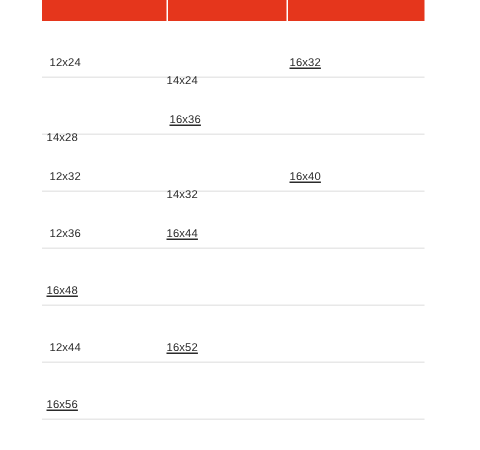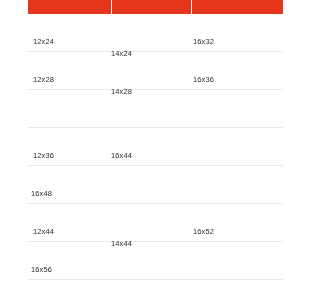--- a/index.html
+++ b/index.html
@@ -58,21 +58,21 @@
   .cell {
     font-size: 7.5px;
     color: #2b2b2b;
     padding-top: 17px;
     box-sizing: border-box;
     white-space: nowrap;
     letter-spacing: 0.1px;
   }
   .cell.col0 { width: 80px; padding-left: 5px; }
   .cell.col1 { width: 82px; padding-left: 3px; margin-top: 25px; }
-  .cell.col2 { width: 93px; padding-left: 3px; }
+  .cell.col2 { width: 93px; padding-left: 3px; text-decoration: underline; }
 </style>
 </head>
 <body>
 
 <div id="size-table-wrapper">
 
   <div class="table-header">
     <div class="header-cell col0"></div>
     <div class="header-cell col1"></div>
     <div class="header-cell col2"></div>
@@ -80,40 +80,41 @@
 
   <div class="table-body">
 
     <div class="table-row">
       <div class="cell col0">12x24</div>
       <div class="cell col1">14x24</div>
       <div class="cell col2">16x32</div>
     </div>
 
     <div class="table-row">
-      <div class="cell col0">12x28</div>
       <div class="cell col1">14x28</div>
       <div class="cell col2">16x36</div>
     </div>
 
     <div class="table-row">
+      <div class="cell col0">12x32</div>
+      <div class="cell col1">14x32</div>
+      <div class="cell col2">16x40</div>
     </div>
 
     <div class="table-row">
       <div class="cell col0">12x36</div>
       <div class="cell col2">16x44</div>
     </div>
 
     <div class="table-row">
       <div class="cell col2">16x48</div>
     </div>
 
     <div class="table-row">
       <div class="cell col0">12x44</div>
-      <div class="cell col1">14x44</div>
       <div class="cell col2">16x52</div>
     </div>
 
     <div class="table-row">
       <div class="cell col2">16x56</div>
     </div>
 
     <div class="table-row">
       <div class="cell col0">12x52</div>
       <div class="cell col1">14x52</div>

